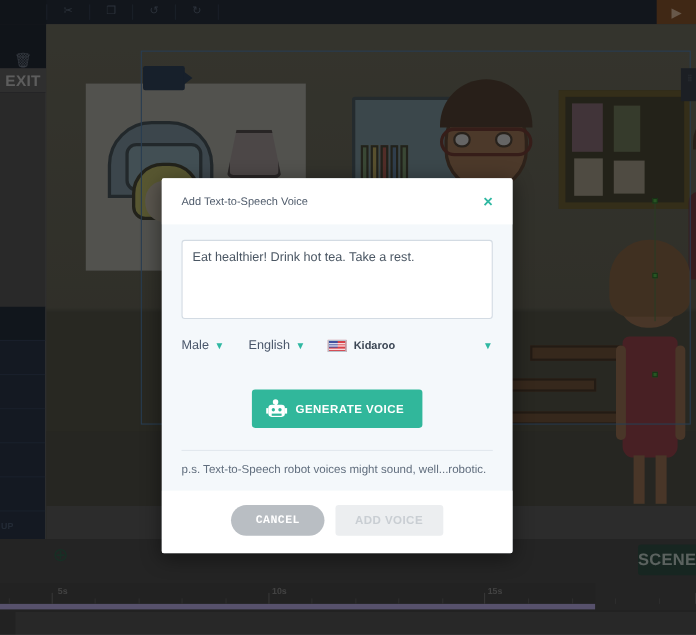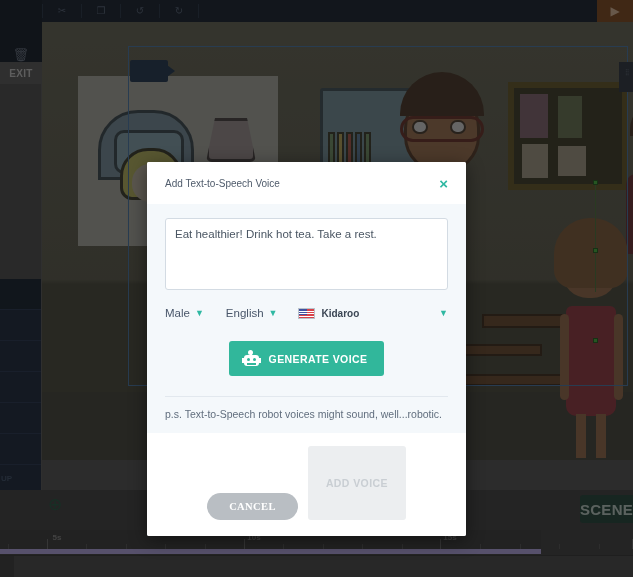--- a/index.html
+++ b/index.html
@@ -31,21 +31,21 @@
   }
 
   .left-dark {
     position: absolute; left: 0; top: 22px; width: 42px; height: 64px;
     background: #0d1624; display: flex; align-items: center; justify-content: center;
   }
   .trash-ico { color: #6d7a8c; font-size: 13px; }
 
   .exit-btn {
     position: absolute; left: 0; top: 62px; width: 42px; height: 22px;
-    background: #5c5c5c; color: #d6d6d6; font-size: 10px; font-weight: bold;
+    background: #5c5c5c; color: #d6d6d6; font-size: 14px; font-weight: bold;
     display: flex; align-items: center; justify-content: center; letter-spacing: .3px;
   }
   .left-gray {
     position: absolute; left: 0; top: 84px; width: 42px; height: 195px;
     background: #4c4c4c; border-right: 1px solid #5e5e5e;
   }
   .left-panel {
     position: absolute; left: 0; top: 279px; width: 42px; height: 212px;
     background: #16243a; border-right: 1px solid #5e5e5e;
   }
@@ -249,21 +249,21 @@
   .flag {
     width: 17px; height: 11px; border: 1px solid #b9c3cc; position: relative;
     background: #d8424a; overflow: hidden; flex: 0 0 auto;
   }
   .flag i { position: absolute; left: 0; width: 100%; height: 1.4px; background: #fff; }
   .flag b {
     position: absolute; left: 0; top: 0; width: 8px; height: 6px; background: #3f51a0;
   }
   .sel.voice { flex: 1; display: flex; align-items: center; gap: 7px; }
   .voice-name { flex: 1; color: #3b4654; font-size: 10px; font-weight: bold; }
-  .gen-wrap { display: flex; justify-content: center; margin-top: 22px; }
+  .gen-wrap { display: flex; justify-content: center; margin-top: 34px; }
   .gen-btn {
     background: #31b79b; color: #fff; border: none; border-radius: 3px;
     padding: 10px 17px 10px 14px; display: flex; align-items: center; gap: 9px;
     font-size: 10.5px; font-weight: bold; letter-spacing: .4px; cursor: pointer;
     font-family: "Liberation Sans", sans-serif;
   }
   .robot { width: 17px; height: 15px; position: relative; flex: 0 0 auto; }
   .robot .head { position: absolute; left: 1px; top: 4px; width: 15px; height: 11px; background: #fff; border-radius: 3px; }
   .robot .ant { position: absolute; left: 7px; top: 0; width: 2px; height: 5px; background: #fff; }
   .robot .bulb { position: absolute; left: 5.5px; top: -1px; width: 5px; height: 5px; background: #fff; border-radius: 50%; }
@@ -275,21 +275,21 @@
     border-top: 1px solid #e2e8ee;
     color: #616e7e; font-size: 10.5px;
   }
   .modal-foot {
     background: #fff; padding: 13px 18px 16px 18px;
     display: flex; justify-content: center; gap: 10px;
   }
   .btn-cancel {
     background: #b9bec3; color: #fff; border: none; border-radius: 14px;
     padding: 8px 22px; font-size: 10.5px; font-weight: bold; letter-spacing: .4px;
-    cursor: pointer; font-family: Liberation Serif, serif; margin-top: 47px;
+    cursor: pointer; font-family: Liberation Mono, monospace;
   }
   .btn-add {
     background: #eceef0; color: #c9ced3; border: none; border-radius: 3px;
     padding: 8px 18px; font-size: 10.5px; font-weight: bold; letter-spacing: .4px;
     cursor: not-allowed; font-family: "Liberation Sans", sans-serif;
   }
 </style>
 </head>
 <body>
 

